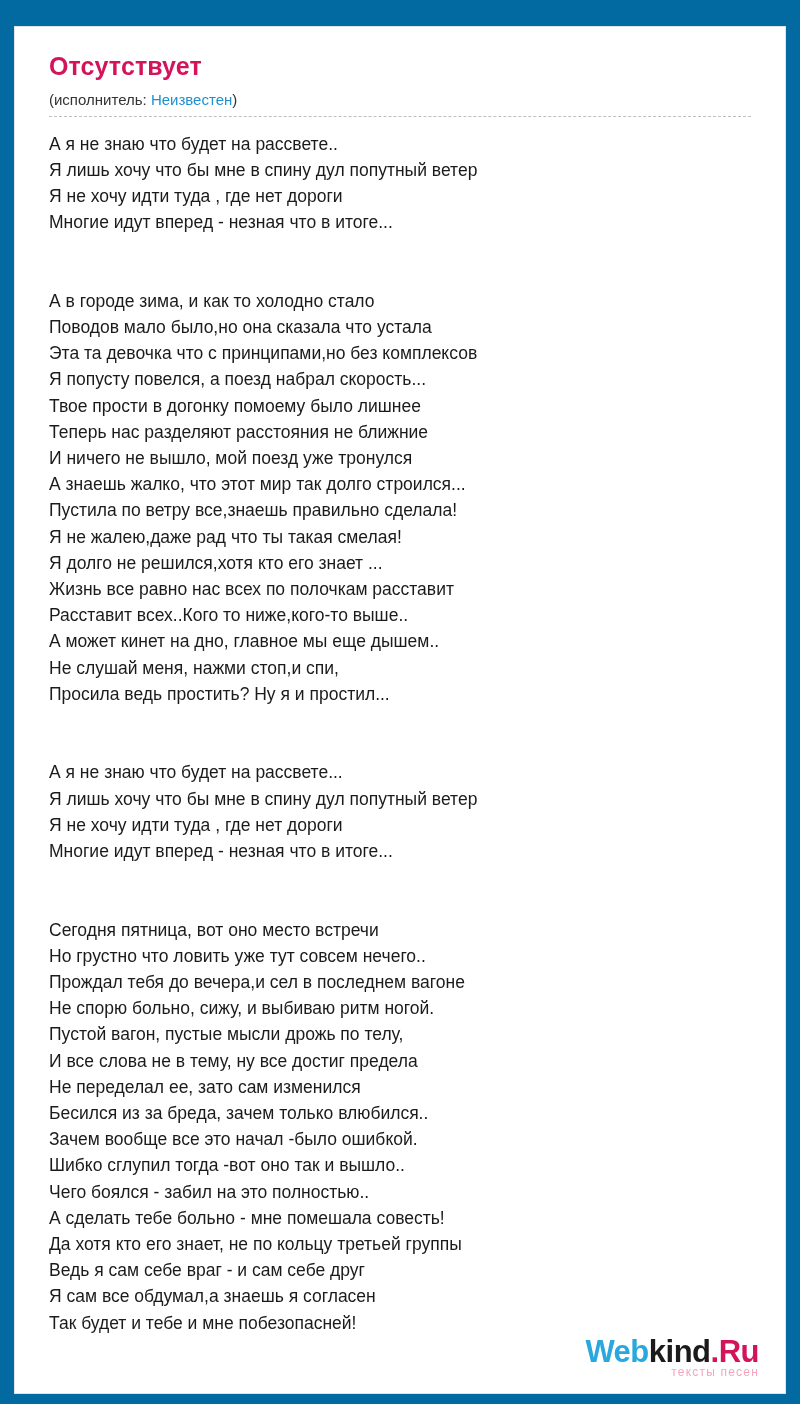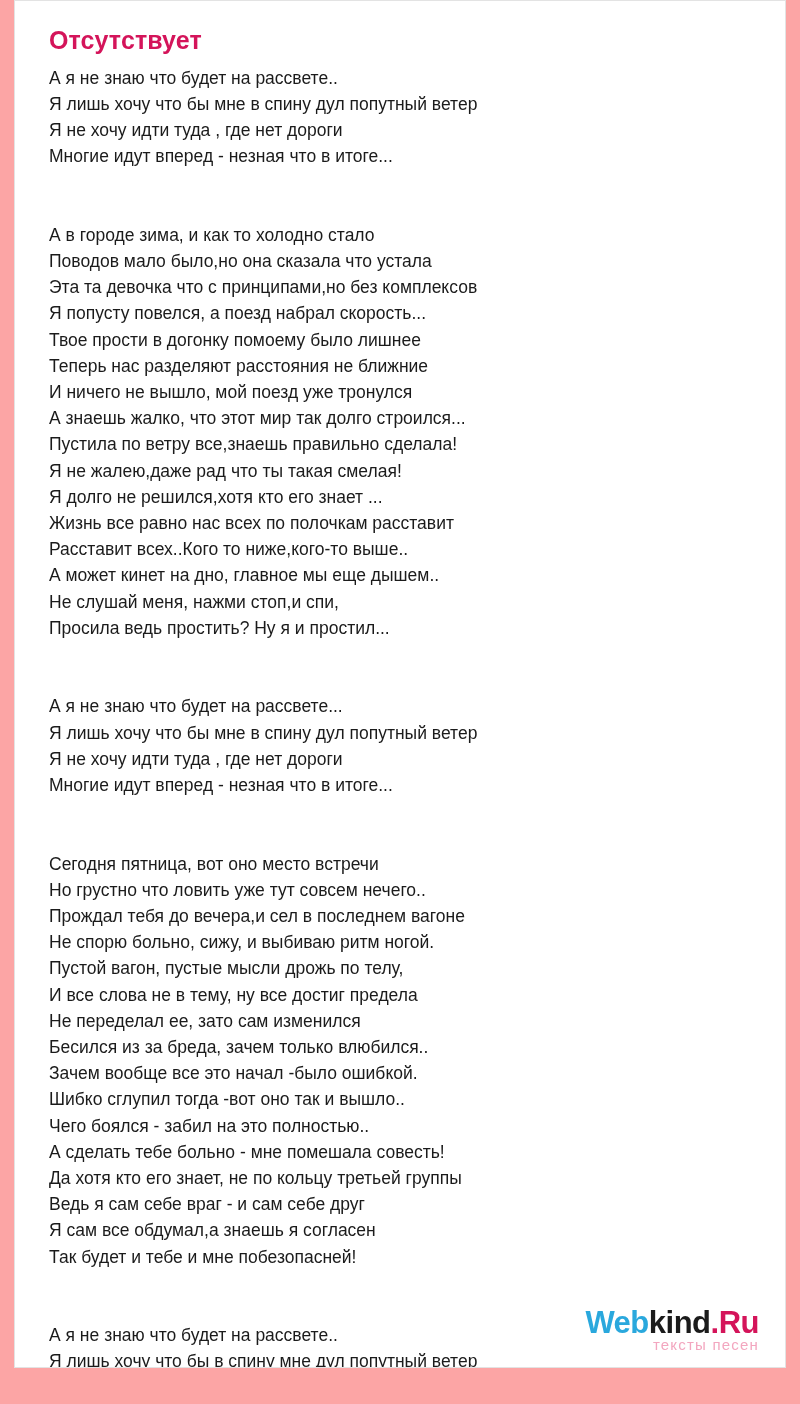--- a/index.html
+++ b/index.html
@@ -10,23 +10,23 @@
     width: 800px;
     height: 1404px;
     background: #efefef;
     font-family: "Liberation Sans", sans-serif;
     overflow: hidden;
   }
   .page {
     position: relative;
     width: 800px;
     height: 1404px;
-    background: #fca5a5;
+    background: #0369a1;
     box-sizing: border-box;
-    padding: 0 14px;
+    padding: 26px 14px;
   }
   .sheet {
     position: relative;
     width: 772px;
     height: 1368px;
     background: #ffffff;
     box-sizing: border-box;
     padding: 26px 34px 10px 34px;
     border: 1px solid #e3e3e3;
     overflow: hidden;
@@ -68,34 +68,37 @@
     font-size: 31px;
     font-weight: bold;
     line-height: 1;
     letter-spacing: -0.5px;
   }
   .wm-web { color: #2aa8dd; margin-top: 33px; }
   .wm-kind { color: #1b1b1b; }
   .wm-dot { color: #d4145a; }
   .wm-ru { color: #d4145a; }
   .wm-sub {
-    font-size: 15px;
+    font-size: 12px;
     color: #f3a6bf;
     letter-spacing: 1.2px;
     margin-top: -2px;
   }
 </style>
 </head>
 <body>
 
 <div class="page">
   <div class="sheet">
 
     <h1 class="song-title">Отсутствует</h1>
 
+    <div class="performer-line">
+      <span>(исполнитель: </span><a class="perf-link" href="#">Неизвестен</a><span>)</span>
+    </div>
 
     <div class="lyrics">А я не знаю что будет на рассвете..
 Я лишь хочу что бы мне в спину дул попутный ветер
 Я не хочу идти туда , где нет дороги
 Многие идут вперед - незная что в итоге...
 
 
 А в городе зима, и как то холодно стало
 Поводов мало было,но она сказала что устала
 Эта та девочка что с принципами,но без комплексов

